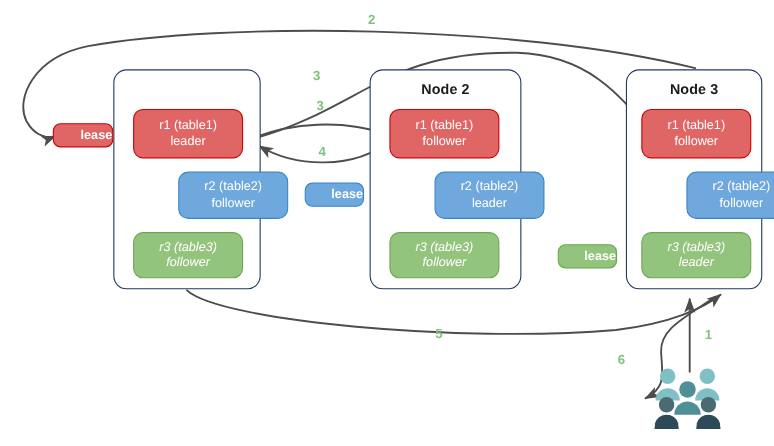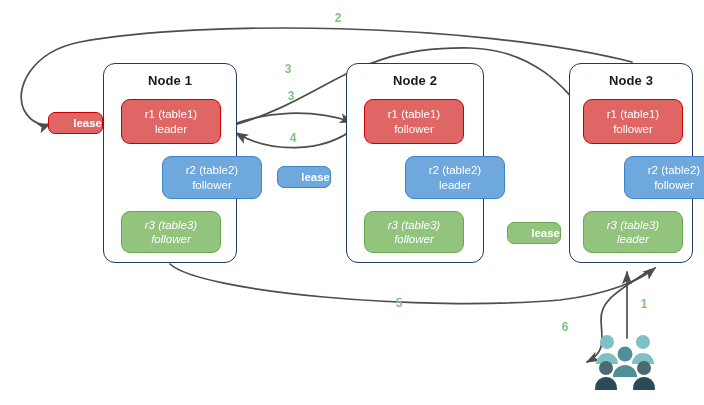--- a/index.html
+++ b/index.html
@@ -130,36 +130,35 @@
 
       <path d="M 170,264 C 200,292 420,312 560,300 C 610,294 640,280 655,268" marker-end="url(#ah)"></path>
 
       <path d="M 627,338 L 627,272" marker-end="url(#ah)"></path>
 
       <path d="M 650,270 C 620,290 600,300 601,320 C 602,340 606,352 587,362" marker-end="url(#ah)"></path>
     </g>
   </svg>
 
   <div class="node-box" style="left:103px; top:63px; width:134px; height:200px;">
-    <div class="node-title">Node 1</div>
     <div class="replica rep-red" style="left:17px; top:35px; width:100px; height:45px;">
       <span>r1 (table1)</span>
       <span class="line2">leader</span>
     </div>
     <div class="replica rep-blue" style="left:17px; top:92px; width:100px; height:43px;">
       <span>r2 (table2)</span>
       <span class="line2">follower</span>
     </div>
     <div class="replica rep-green" style="left:17px; top:147px; width:100px; height:42px;">
       <span>r3 (table3)</span>
       <span class="line2">follower</span>
     </div>
   </div>
 
-  <div class="node-box" style="left:346px; top:63px; width:138px; height:200px;">
+  <div class="node-box" style="left:336px; top:63px; width:138px; height:200px;">
     <div class="node-title">Node 2</div>
     <div class="replica rep-red" style="left:17px; top:35px; width:100px; height:45px;">
       <span>r1 (table1)</span>
       <span class="line2">follower</span>
     </div>
     <div class="replica rep-blue" style="left:17px; top:92px; width:100px; height:43px;">
       <span>r2 (table2)</span>
       <span class="line2">leader</span>
     </div>
     <div class="replica rep-green" style="left:17px; top:147px; width:100px; height:42px;">

